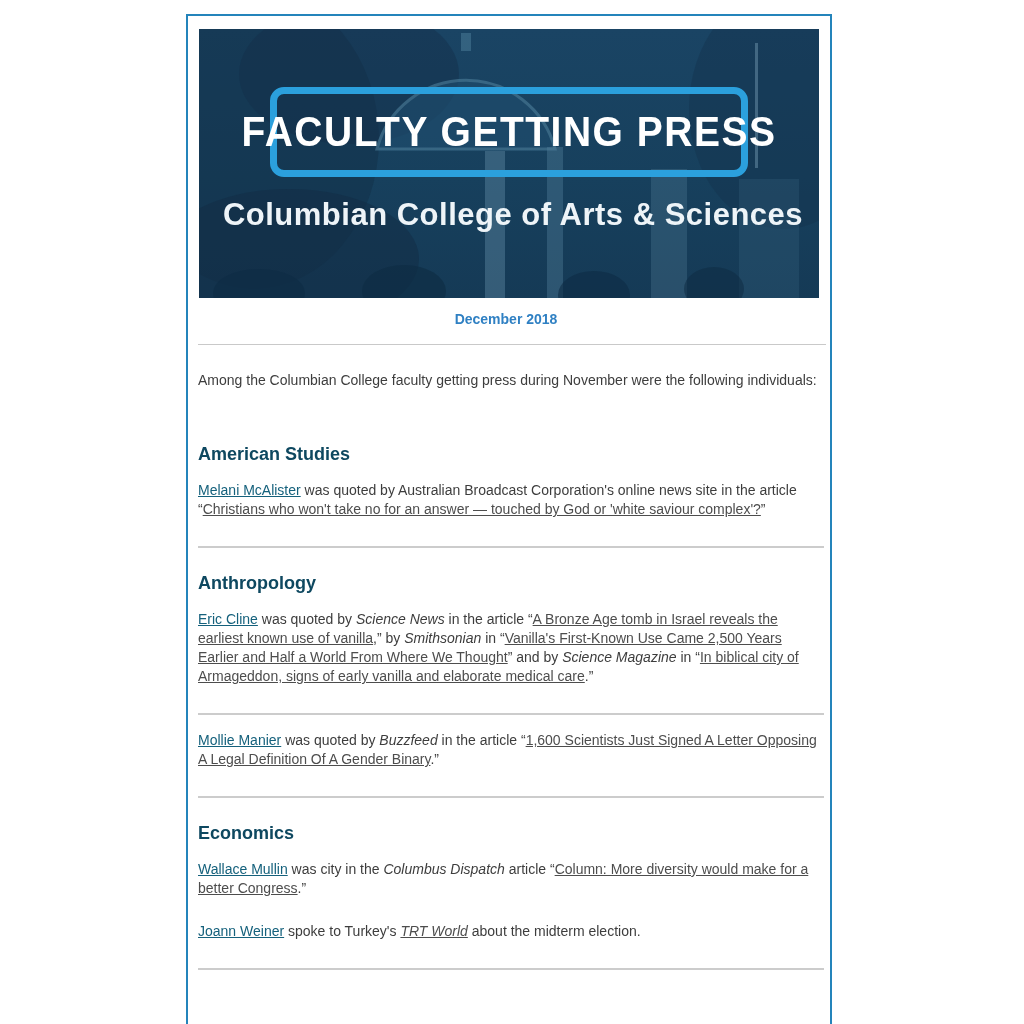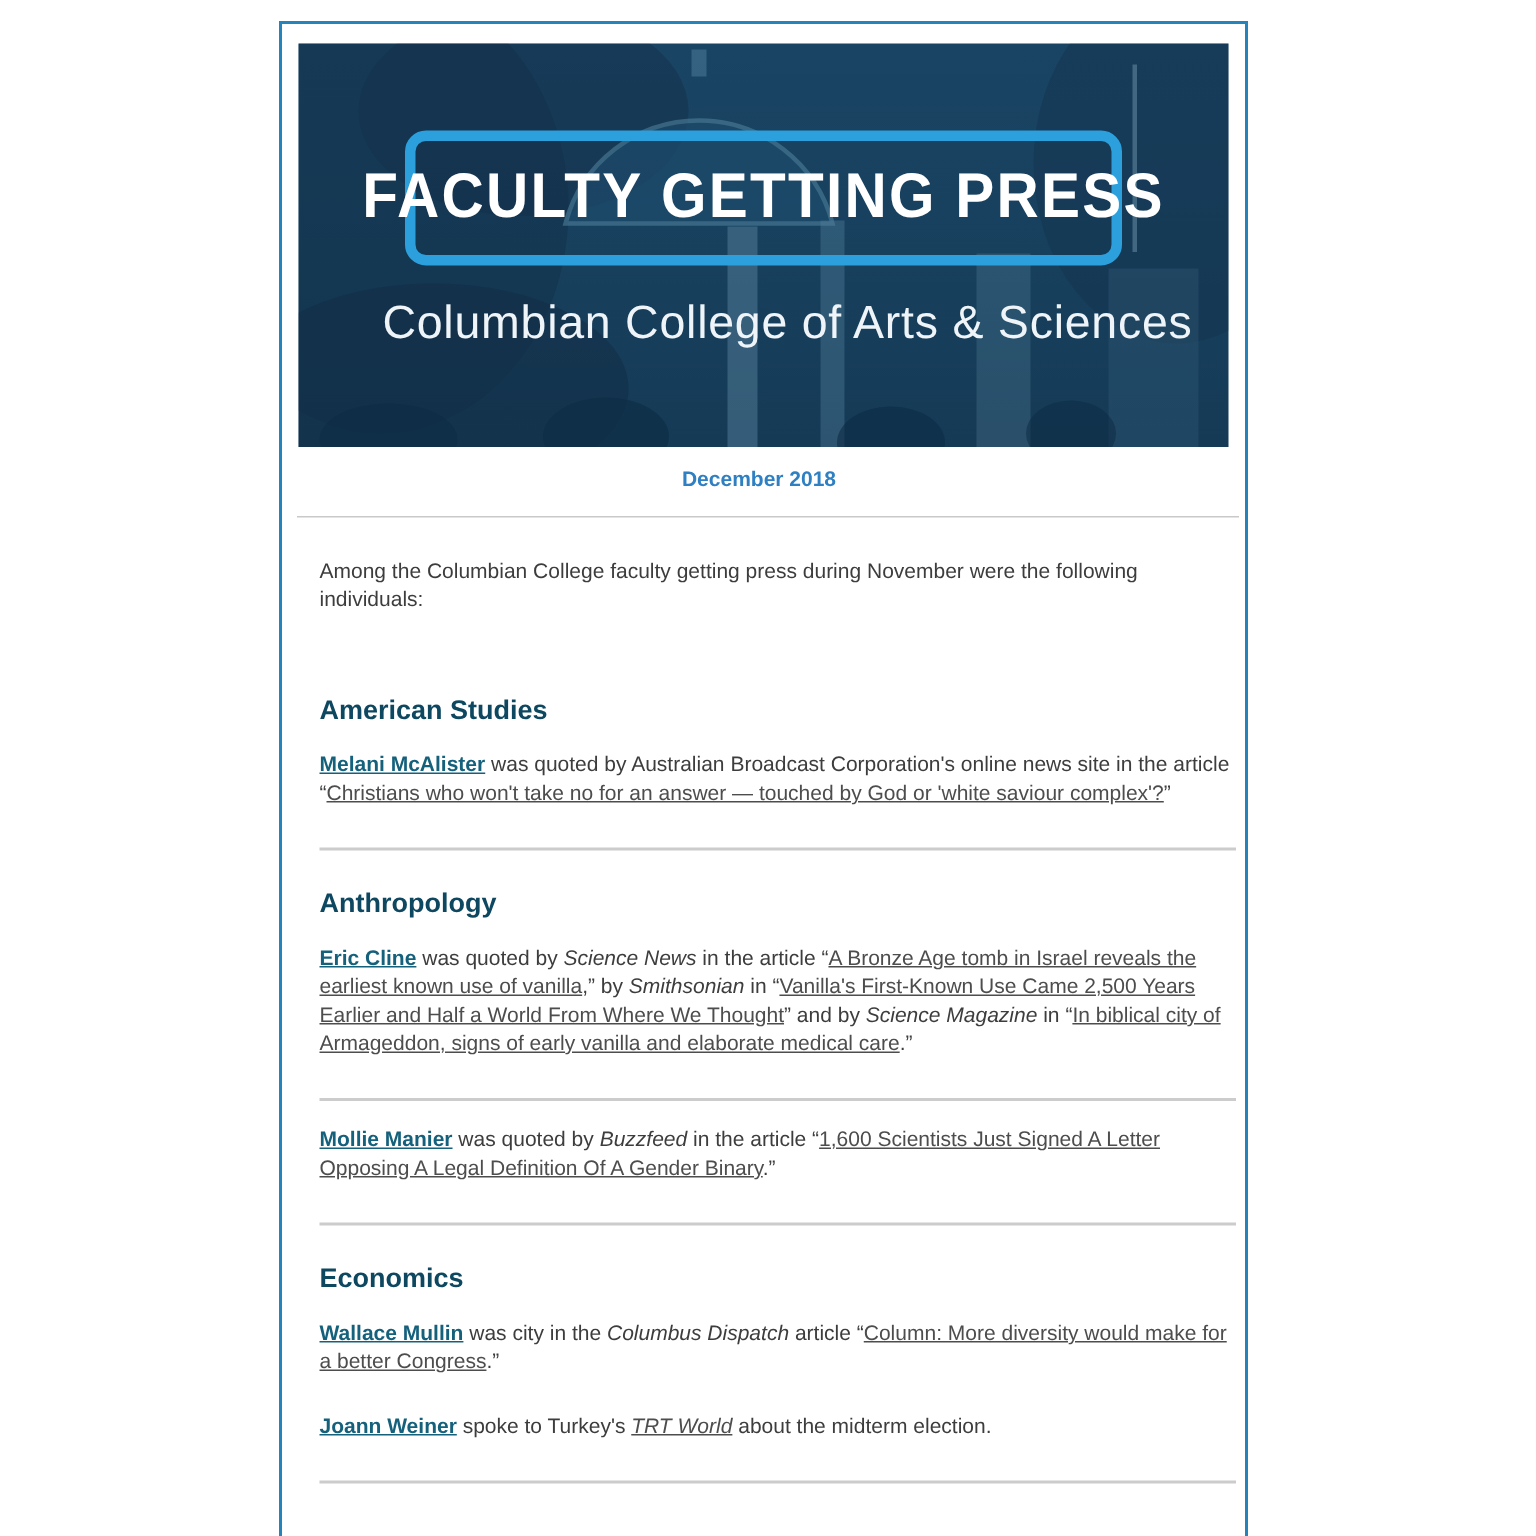--- a/index.html
+++ b/index.html
@@ -55,45 +55,45 @@
     color: #ffffff;
     font-size: 39px;
     font-weight: bold;
     letter-spacing: 1.5px;
     white-space: nowrap;
     transform: scaleY(1.08);
   }
   .banner-subtitle {
     position: absolute;
     top: 168px;
-    left: 16px;
+    left: 4px;
     width: 100%;
     text-align: center;
     color: #eef4f8;
     font-size: 31px;
-    font-weight: 400;
+    font-weight: 700;
     letter-spacing: 0.5px;
     z-index: 2;
   }
   
   .date-line {
     text-align: center;
     padding: 13px 6px 0 0;
     font-size: 14px;
     font-weight: bold;
     color: #2f80c3;
   }
   .top-rule {
     height: 1px;
     background: #c9c9c9;
     margin: 17px 4px 0 10px;
   }
   
   .content {
-    padding: 0 6px 0 25px;
+    padding: 0 6px 0 10px;
     color: #3d3d3d;
     font-size: 14px;
     line-height: 19px;
   }
   .intro { margin: 26px 0 0 0; }
   .section-heading {
     font-size: 18px;
     font-weight: bold;
     color: #0e4860;
     margin: 24px 0 0 0;
@@ -102,21 +102,21 @@
   #sections > .section-heading:first-child { margin-top: 53px; }
   .para { margin: 16px 0 0 0; }
   .para + .para { margin-top: 24px; }
   .section-rule {
     height: 2px;
     background: #cccccc;
     margin: 27px 0 0 0;
   }
   a.seg-name {
     color: #15617c;
-    font-weight: bold;
+    font-weight: normal;
     text-decoration: underline;
     cursor: pointer;
   }
   a.seg-article {
     color: #4d4d4d;
     text-decoration: underline;
     cursor: pointer;
     text-align: right;
   }
   a.seg-publink {

